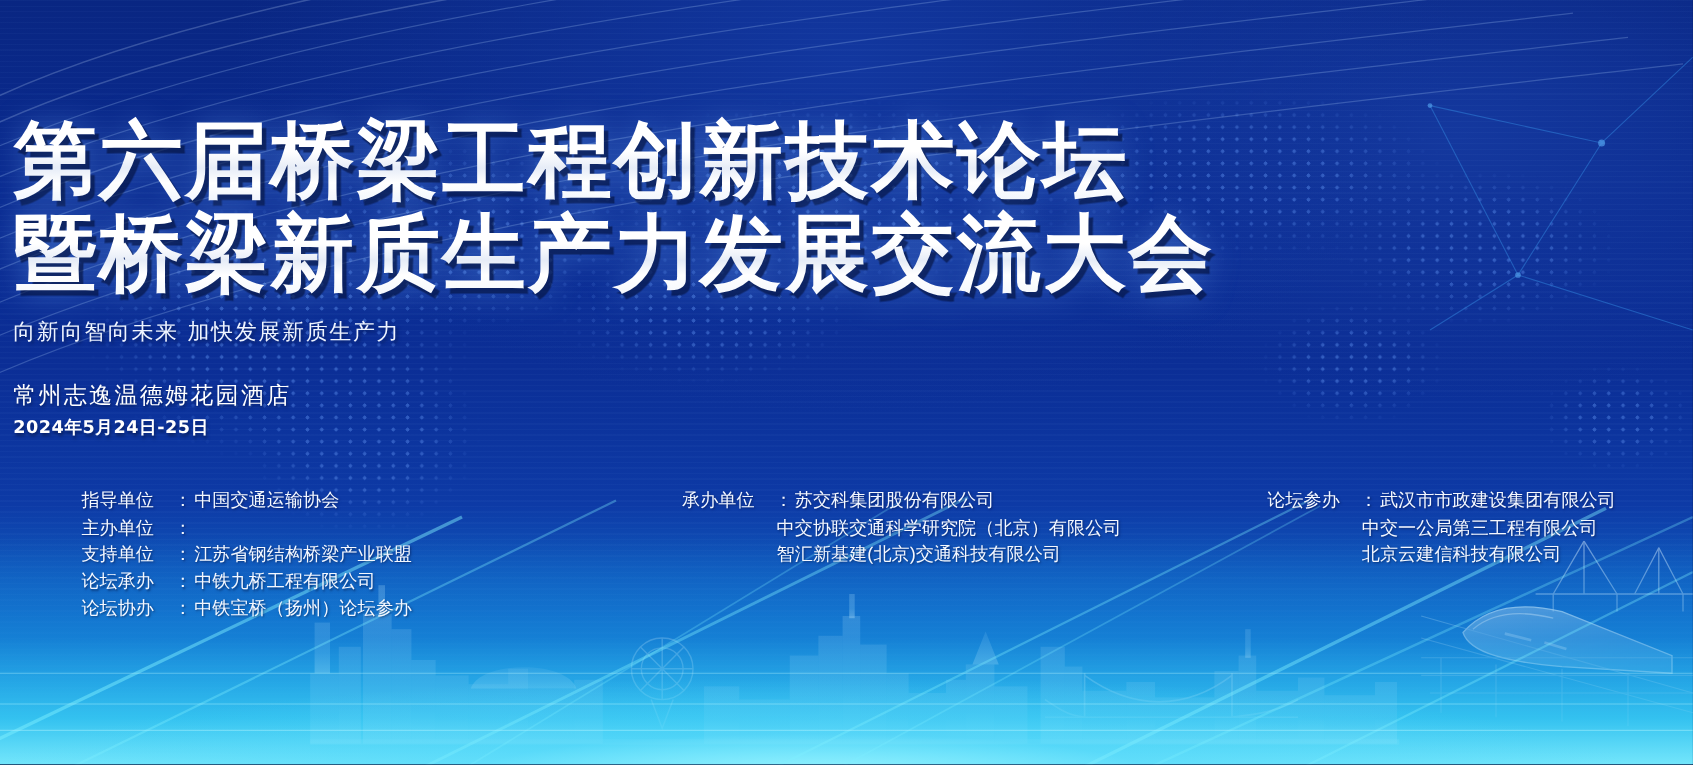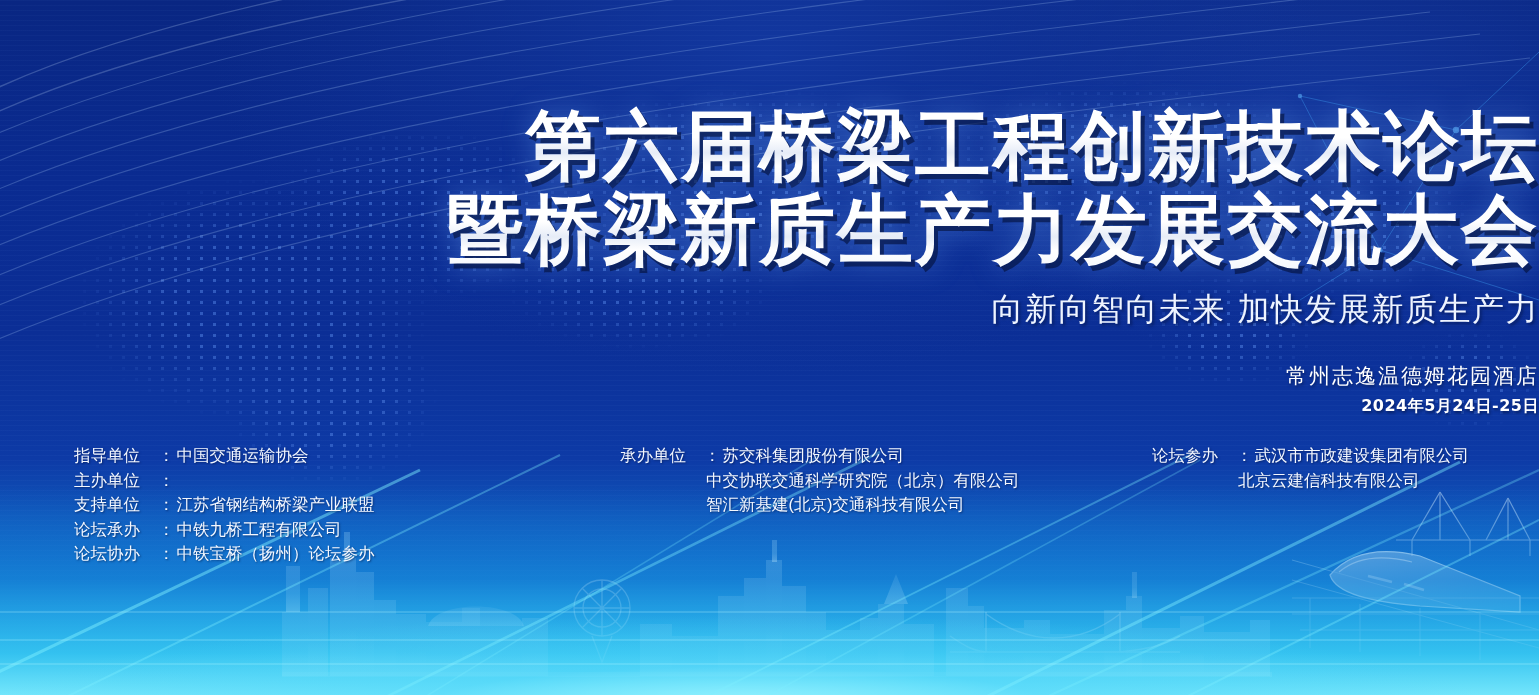--- a/index.html
+++ b/index.html
@@ -62,41 +62,41 @@
       radial-gradient(ellipse 1100px 130px at 48% 104%, rgba(150,243,255,.95) 0%, rgba(80,215,250,.5) 28%, rgba(30,160,230,0) 68%),
       linear-gradient(180deg, rgba(12,92,190,0) 0%, rgba(21,130,214,.55) 45%, rgba(54,195,240,.75) 80%, rgba(120,232,252,.85) 100%);
   }
 
   
   .beams{opacity:.85;}
 
   
   .content{position:absolute;inset:0;}
 
-  .titles{position:absolute;top:104px;left:0;right:0;text-align:right;}
+  .titles{position:absolute;top:104px;left:0;right:0;text-align:left;padding-left:12px;}
 
   .title-line{
     font-family:"DejaVu Sans","Liberation Sans",sans-serif;
     font-weight:700;
     font-size:76px;
     line-height:84px;
     letter-spacing:2px;
     color:#ffffff;
     background:linear-gradient(180deg,#ffffff 0%,#ffffff 40%,#e6ecf7 58%,#ffffff 74%,#f2f6fc 100%);
     -webkit-background-clip:text;
     background-clip:text;
     -webkit-text-fill-color:transparent;
     filter:drop-shadow(4px 5px 0 rgba(4,16,58,.62)) drop-shadow(0 0 14px rgba(120,180,255,.35));
     white-space:nowrap;
   }
 
   .subtitle{
     margin-top:16px;
     font-family:"DejaVu Serif","Liberation Serif",serif;
-    font-size:32px;
+    font-size:20px;
     letter-spacing:1.5px;
     color:#eef4ff;
     text-shadow:2px 2px 3px rgba(4,16,58,.55);
   }
 
   .venue{
     margin-top:30px;
     font-family:"DejaVu Serif","Liberation Serif",serif;
     font-size:21px;
     letter-spacing:2px;
@@ -360,19 +360,23 @@
       </div>
 
       <div class="col col-right">
         <div class="credit-row">
           <span class="credit-label">论坛参办</span>
           <span class="credit-sep">：</span>
           <span>武汉市市政建设集团有限公司</span>
         </div>
         <div class="credit-row">
           <span class="credit-indent"></span>
+          <span>中交一公局第三工程有限公司</span>
+        </div>
+        <div class="credit-row">
+          <span class="credit-indent"></span>
           <span>北京云建信科技有限公司</span>
         </div>
       </div>
 
     </div>
   </div>
 </div>
 
 </body></html>

